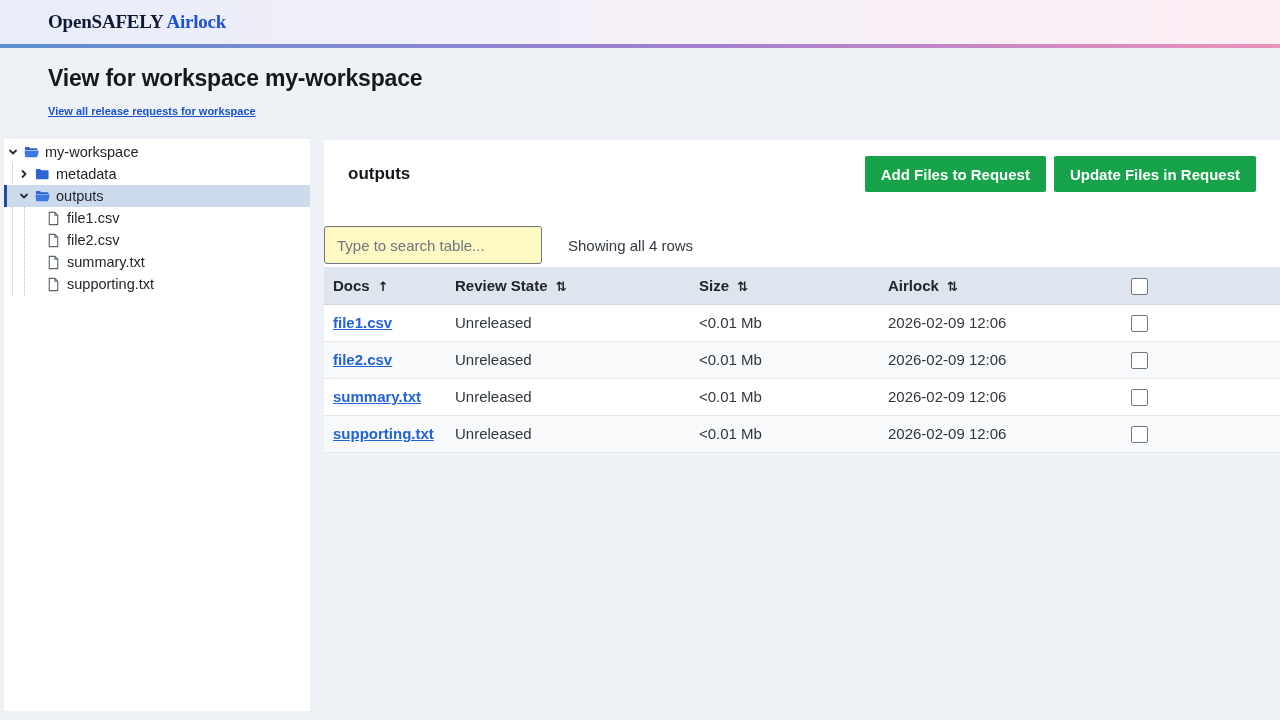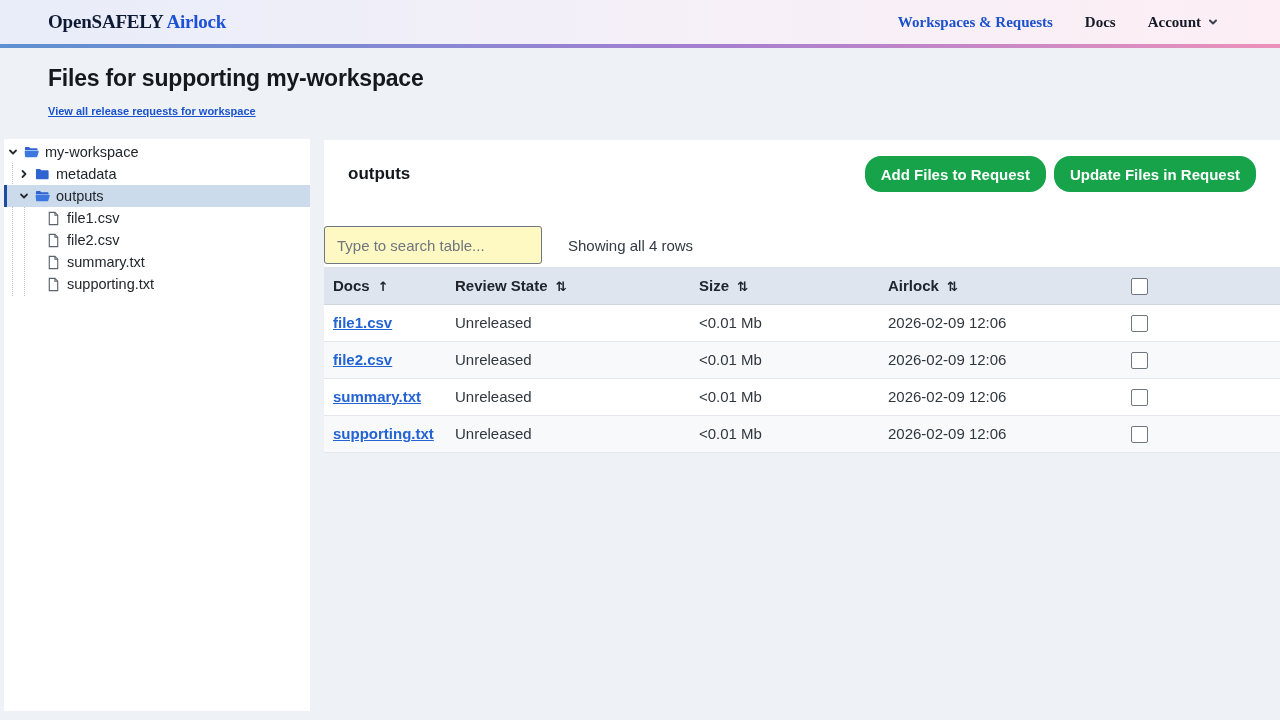--- a/index.html
+++ b/index.html
@@ -56,21 +56,21 @@
   .d1 { padding-left:14px; }
   .d2 { padding-left:42px; }
   .d2 .ic { margin-left:0; }
 
   
   .main-card { position:absolute; left:324px; top:140px; width:956px; background:#ffffff; }
   .card-head { display:flex; justify-content:space-between; align-items:center; padding:16px 24px 34px 24px; }
   .card-title { font-size:17px; font-weight:700; color:#15181d; }
   .btn-group { display:flex; gap:8px; }
   .btn-green {
-    height:36px; padding:0 16px; border:none; border-radius:16px;
+    height:36px; padding:0 16px; border:none; border-radius:2px;
     background:#16a34a; color:#ffffff; font-family:inherit;
     font-size:15px; font-weight:700; cursor:pointer;
   }
   .controls { display:flex; align-items:center; margin-bottom:3px; }
   .search-input {
     width:218px; height:38px; padding:0 12px;
     border:1px solid #6e7781; border-radius:3px;
     font-family:Liberation Sans, sans-serif; font-size:15px; color:#21262c; background:#fef9c3;
   }
   .search-input::placeholder { color:#6f7680; }
@@ -110,35 +110,25 @@
       <path d="M9.5 1.5v3h3" fill="none" stroke="#5a636e" stroke-width="1.2"></path>
     </symbol>
   </defs>
 </svg>
 
 <div class="navbar">
   <div class="brand">
     <span class="b1">OpenSAFELY</span>
     <span class="b2">Airlock</span>
   </div>
-  <div class="nav-links">
-    <a class="nav-link accent">Workspaces &amp; Requests</a>
-    <a class="nav-link">Docs</a>
-    <div class="nav-account nav-link">
-      <span>Account</span>
-      <svg class="chev-sm" viewBox="0 0 10 10">
-          <polyline points="2,3.5 5,6.5 8,3.5"></polyline>
-        </svg>
-    </div>
-  </div>
 </div>
 <div class="accent-bar"></div>
 
 <div class="page-header">
-  <div class="page-title">Files for supporting my-workspace</div>
+  <div class="page-title">View for workspace my-workspace</div>
   <a class="page-link">View all release requests for workspace</a>
 </div>
 
 <div class="sidebar">
   <div class="guide g1"></div>
   <div class="guide g2"></div>
 
   <div class="tree-row d0">
     <svg class="chev" viewBox="0 0 12 12">
         <polyline points="3,4.5 6,7.5 9,4.5"></polyline>

